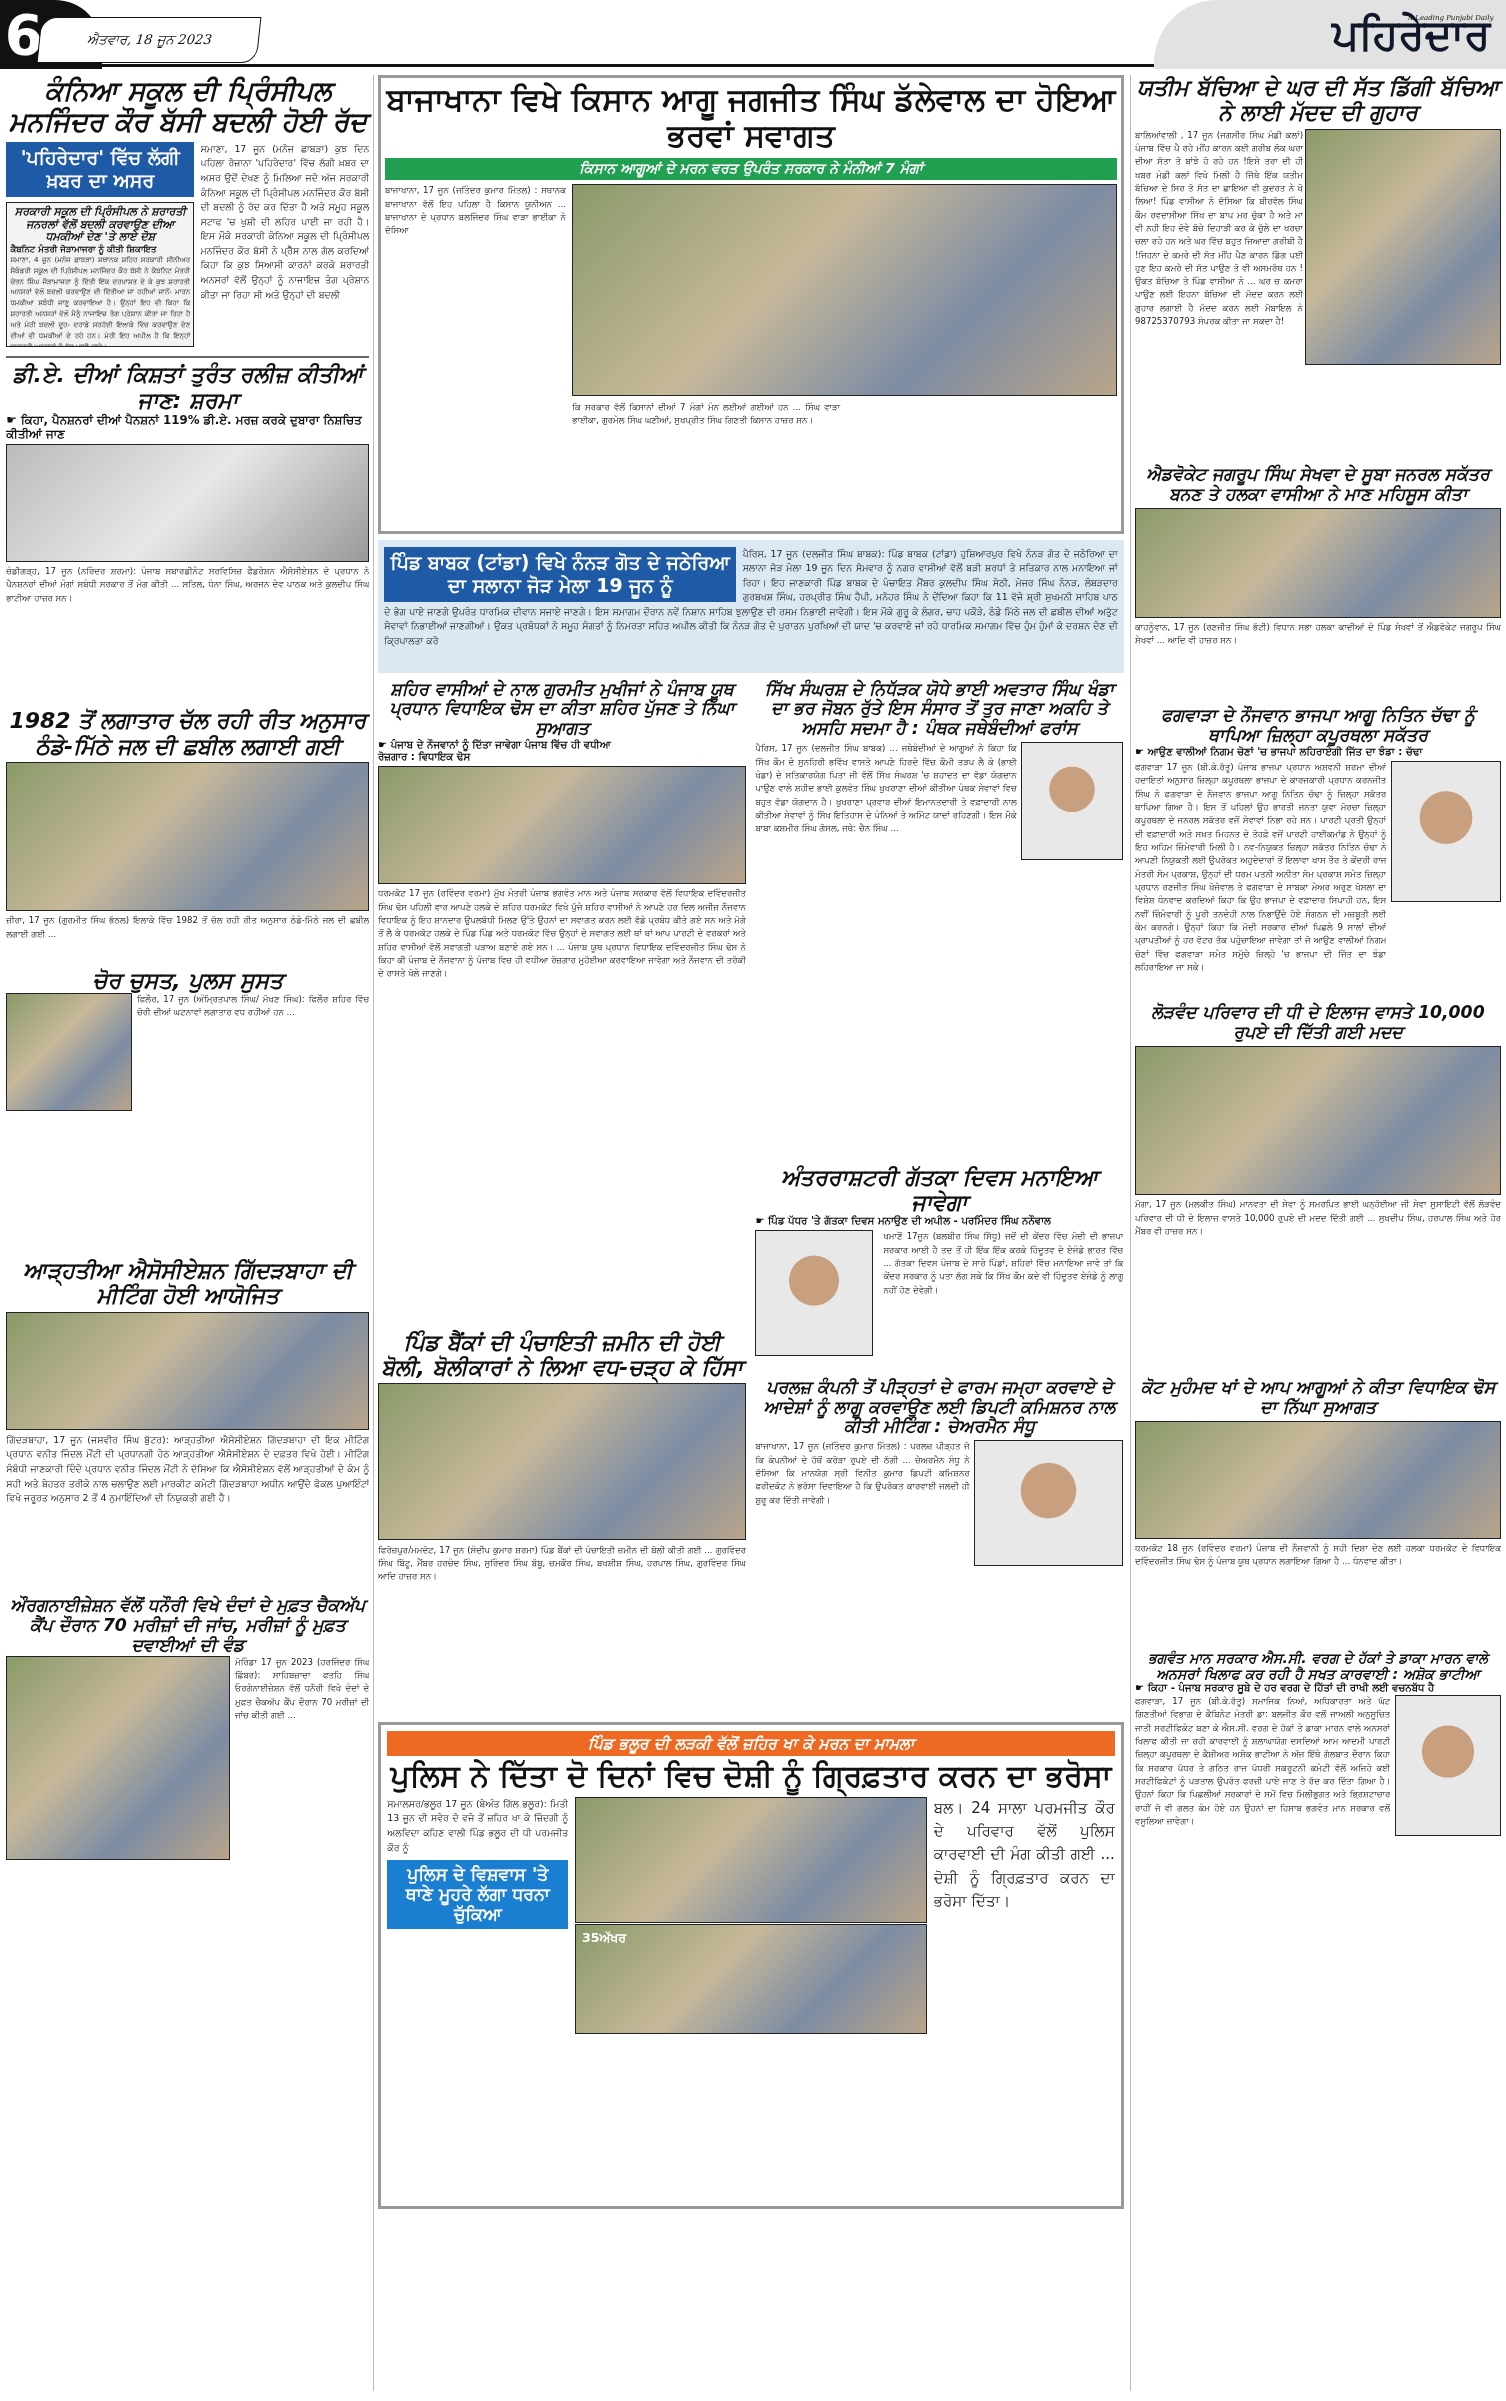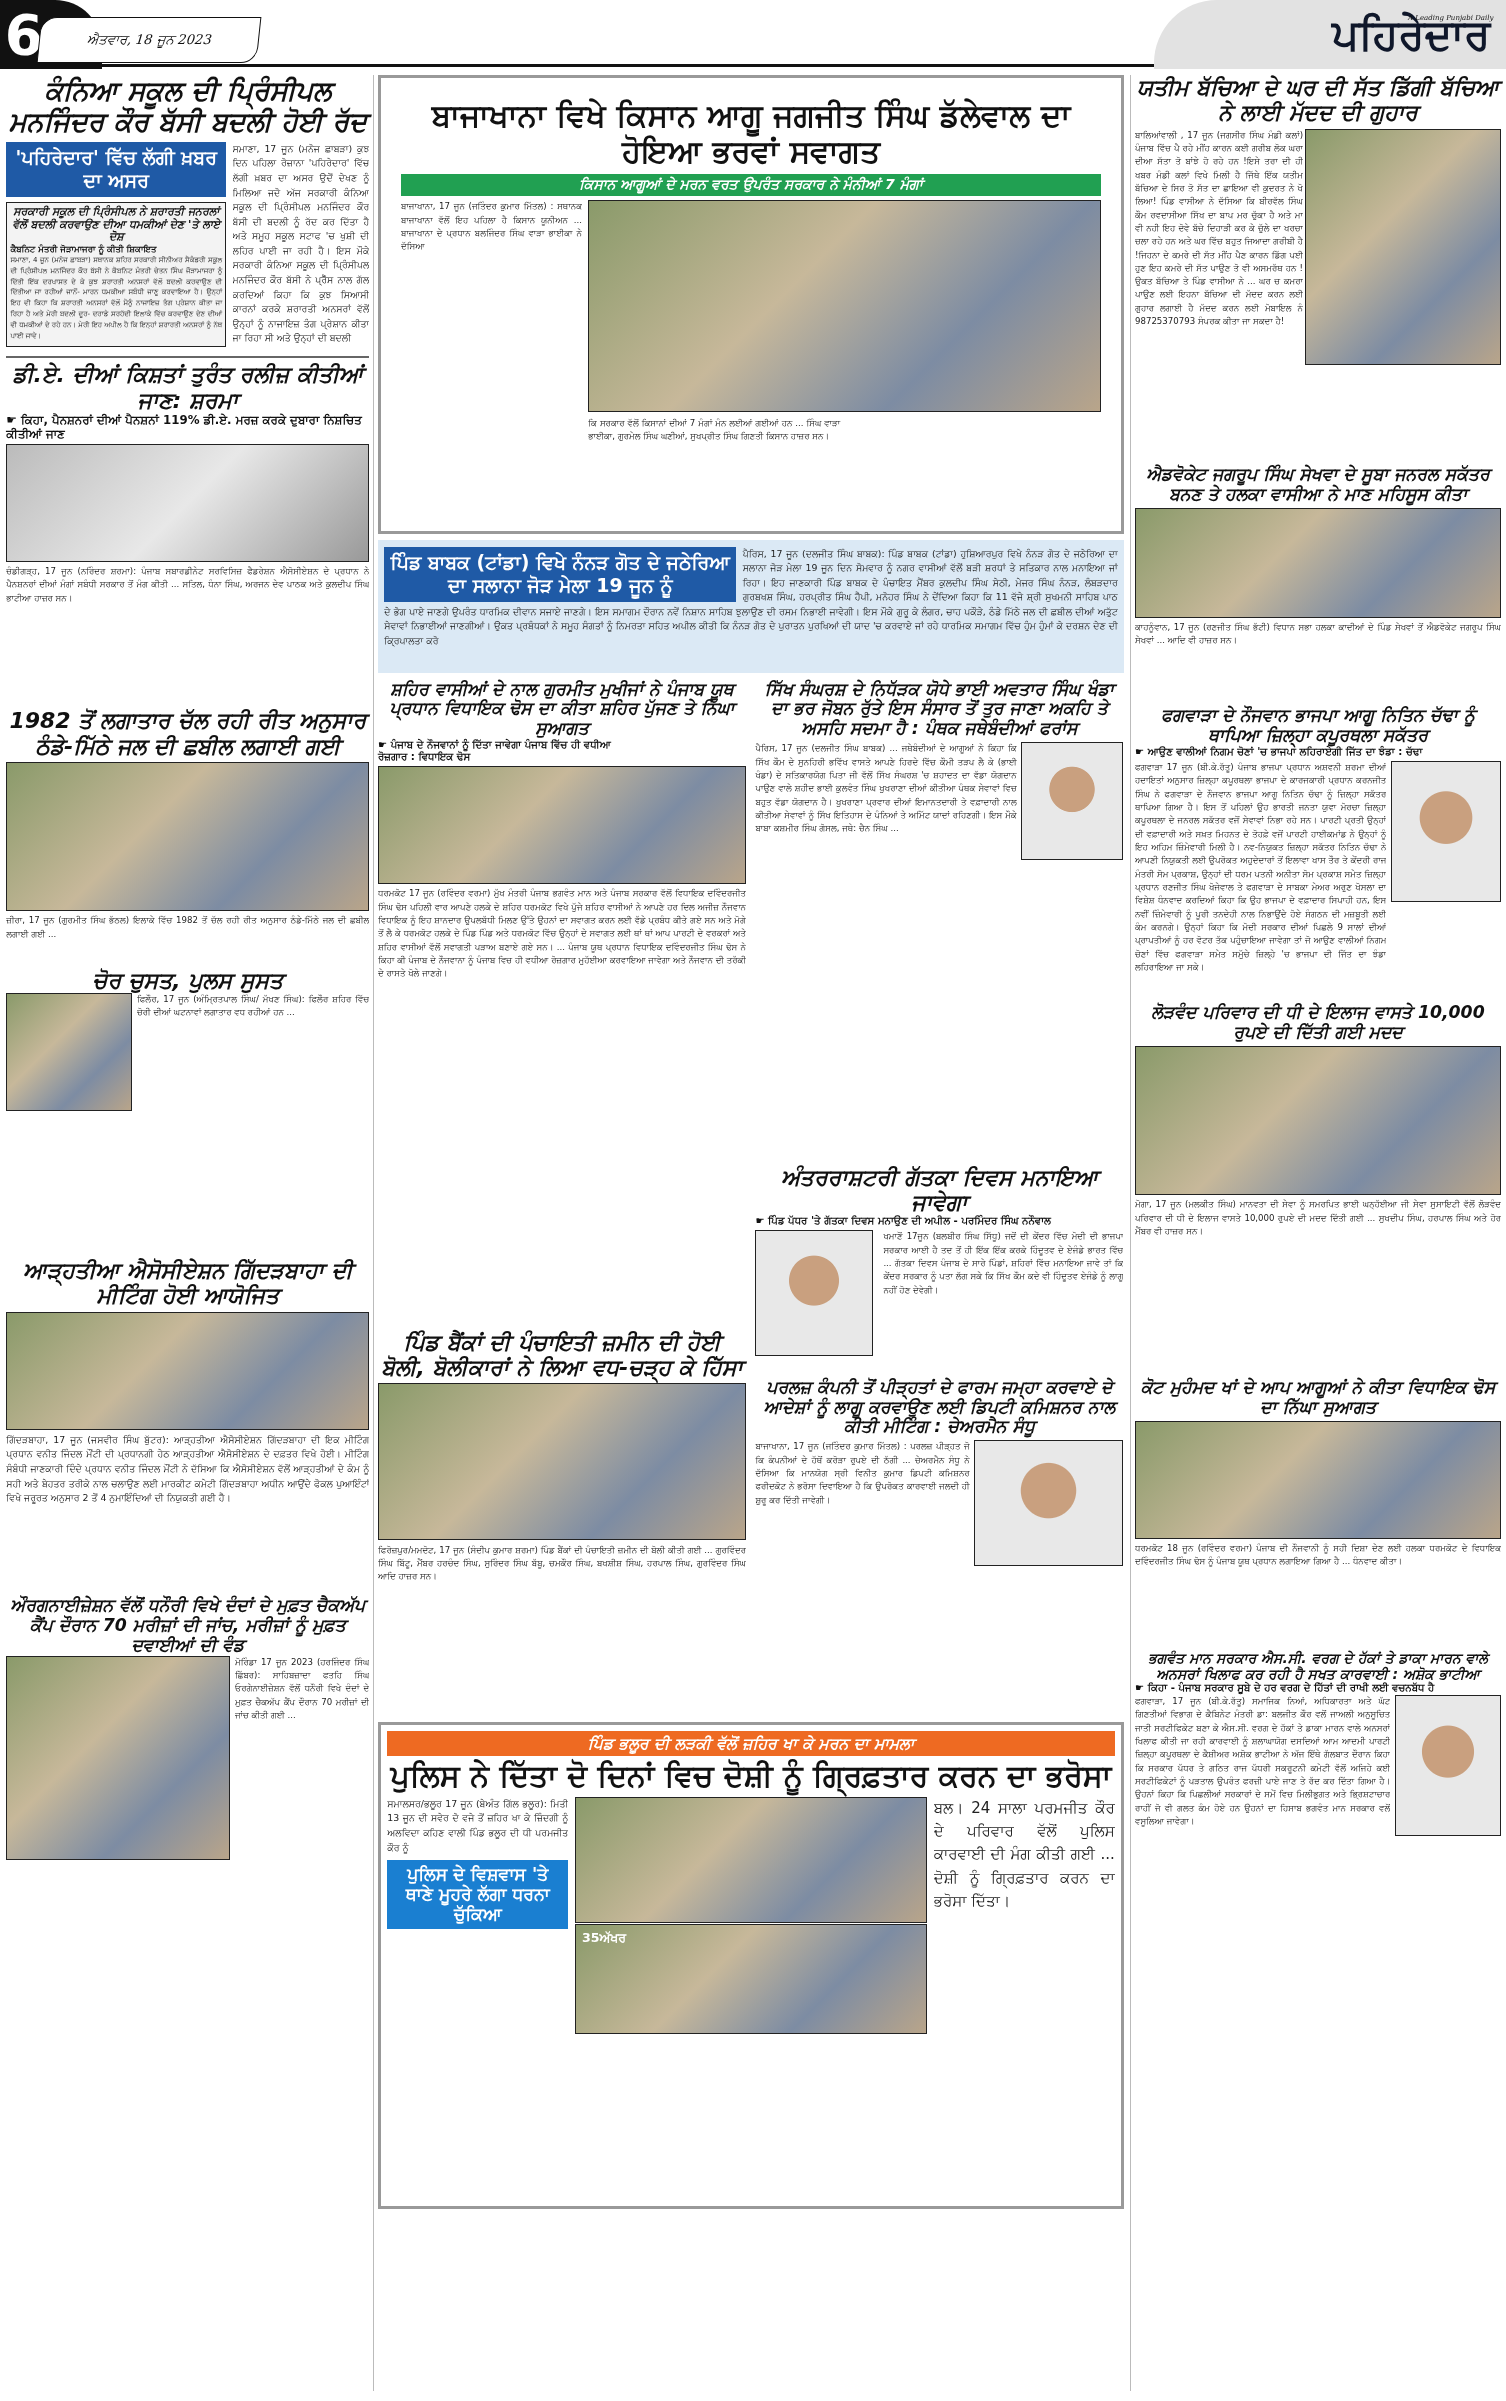--- a/index.html
+++ b/index.html
@@ -51,21 +51,21 @@
   </div>
 </div>
 
 <div class="vline" style="left:373px"></div>
 <div class="vline" style="left:1130px"></div>
 
 <div class="col c1">
   <article class="story">
     <h2 class="hl h-xl">ਕੰਨਿਆ ਸਕੂਲ ਦੀ ਪ੍ਰਿੰਸੀਪਲ ਮਨਜਿੰਦਰ ਕੌਰ ਬੱਸੀ ਬਦਲੀ ਹੋਈ ਰੱਦ</h2>
     <div style="display:flex;gap:6.3px;margin-top:4.7px">
-      <div style="width:220px">
+      <div style="width:188px">
         <div class="blue-box" style="font-size:19px">'ਪਹਿਰੇਦਾਰ' ਵਿੱਚ ਲੱਗੀ ਖ਼ਬਰ ਦਾ ਅਸਰ</div>
         <div class="inset" style="margin-top:4.7px;height:145px;overflow:hidden">
           <div class="hl" style="font-size:11px">ਸਰਕਾਰੀ ਸਕੂਲ ਦੀ ਪ੍ਰਿੰਸੀਪਲ ਨੇ ਸ਼ਰਾਰਤੀ ਜਨਰਲਾਂ ਵੱਲੋਂ ਬਦਲੀ ਕਰਵਾਉਣ ਦੀਆ ਧਮਕੀਆਂ ਦੇਣ 'ਤੇ ਲਾਏ ਦੋਸ਼</div>
           <div class="sub" style="font-size:8.6px">ਕੈਬਨਿਟ ਮੰਤਰੀ ਜੋੜਾਮਾਜਰਾ ਨੂੰ ਕੀਤੀ ਸ਼ਿਕਾਇਤ</div>
           <p class="body" style="font-size:7px">ਸਮਾਣਾ, 4 ਜੂਨ (ਮਨੋਜ ਛਾਬੜਾ) ਸਥਾਨਕ ਸ਼ਹਿਰ ਸਰਕਾਰੀ ਸੀਨੀਅਰ ਸੈਕੰਡਰੀ ਸਕੂਲ ਦੀ ਪ੍ਰਿੰਸੀਪਲ ਮਨਜਿੰਦਰ ਕੌਰ ਬੱਸੀ ਨੇ ਕੈਬਨਿਟ ਮੰਤਰੀ ਚੇਤਨ ਸਿੰਘ ਜੌੜਾਮਾਜਰਾ ਨੂੰ ਦਿੱਤੀ ਇੱਕ ਦਰਖਾਸਤ ਦੇ ਕੇ ਕੁਝ ਸ਼ਰਾਰਤੀ ਅਨਸਰਾਂ ਵੱਲੋਂ ਬਦਲੀ ਕਰਵਾਉਣ ਦੀ ਦਿੱਤੀਆ ਜਾ ਰਹੀਆਂ ਜਾਨੋਂ- ਮਾਰਨ ਧਮਕੀਆ ਸਬੰਧੀ ਜਾਣੂ ਕਰਵਾਇਆ ਹੈ। ਉਨ੍ਹਾਂ ਇਹ ਵੀ ਕਿਹਾ ਕਿ ਸ਼ਰਾਰਤੀ ਅਨਸਰਾਂ ਵੱਲੋਂ ਮੈਨੂੰ ਨਾਜਾਇਜ਼ ਤੰਗ ਪ੍ਰੇਸ਼ਾਨ ਕੀਤਾ ਜਾ ਰਿਹਾ ਹੈ ਅਤੇ ਮੇਰੀ ਬਦਲੀ ਦੂਰ- ਦਰਾਡੇ ਸਰਹੱਦੀ ਇਲਾਕੇ ਵਿੱਚ ਕਰਵਾਉਣ ਦੇਣ ਦੀਆਂ ਵੀ ਧਮਕੀਆਂ ਦੇ ਰਹੇ ਹਨ। ਮੇਰੀ ਇਹ ਅਪੀਲ ਹੈ ਕਿ ਇਨ੍ਹਾਂ ਸ਼ਰਾਰਤੀ ਅਨਸਰਾਂ ਨੂੰ ਨੱਥ ਪਾਈ ਜਾਵੇ।</p>
         </div>
       </div>
       <p class="body" style="flex:1;font-size:9.4px;height:208px;overflow:hidden">ਸਮਾਣਾ, 17 ਜੂਨ (ਮਨੋਜ ਛਾਬੜਾ) ਕੁਝ ਦਿਨ ਪਹਿਲਾ ਰੋਜ਼ਾਨਾ 'ਪਹਿਰੇਦਾਰ' ਵਿੱਚ ਲੱਗੀ ਖ਼ਬਰ ਦਾ ਅਸਰ ਉਦੋਂ ਦੇਖਣ ਨੂੰ ਮਿਲਿਆ ਜਦੋ ਅੱਜ ਸਰਕਾਰੀ ਕੰਨਿਆ ਸਕੂਲ ਦੀ ਪ੍ਰਿੰਸੀਪਲ ਮਨਜਿੰਦਰ ਕੌਰ ਬੱਸੀ ਦੀ ਬਦਲੀ ਨੂੰ ਰੱਦ ਕਰ ਦਿੱਤਾ ਹੈ ਅਤੇ ਸਮੂਹ ਸਕੂਲ ਸਟਾਫ 'ਚ ਖੁਸ਼ੀ ਦੀ ਲਹਿਰ ਪਾਈ ਜਾ ਰਹੀ ਹੈ। ਇਸ ਮੌਕੇ ਸਰਕਾਰੀ ਕੰਨਿਆ ਸਕੂਲ ਦੀ ਪ੍ਰਿੰਸੀਪਲ ਮਨਜਿੰਦਰ ਕੌਰ ਬੱਸੀ ਨੇ ਪ੍ਰੈੱਸ ਨਾਲ ਗੱਲ ਕਰਦਿਆਂ ਕਿਹਾ ਕਿ ਕੁਝ ਸਿਆਸੀ ਕਾਰਨਾਂ ਕਰਕੇ ਸ਼ਰਾਰਤੀ ਅਨਸਰਾਂ ਵੱਲੋਂ ਉਨ੍ਹਾਂ ਨੂੰ ਨਾਜਾਇਜ਼ ਤੰਗ ਪ੍ਰੇਸ਼ਾਨ ਕੀਤਾ ਜਾ ਰਿਹਾ ਸੀ ਅਤੇ ਉਨ੍ਹਾਂ ਦੀ ਬਦਲੀ</p>
     </div>
   </article>
@@ -96,21 +96,21 @@
   <article class="story">
     <h2 class="hl h-m">ਔਰਗਨਾਈਜ਼ੇਸ਼ਨ ਵੱਲੋਂ ਧਨੌਰੀ ਵਿਖੇ ਦੰਦਾਂ ਦੇ ਮੁਫ਼ਤ ਚੈਕਅੱਪ ਕੈਂਪ ਦੌਰਾਨ 70 ਮਰੀਜ਼ਾਂ ਦੀ ਜਾਂਚ, ਮਰੀਜ਼ਾਂ ਨੂੰ ਮੁਫ਼ਤ ਦਵਾਈਆਂ ਦੀ ਵੰਡ</h2>
     <div style="display:flex;gap:4.7px">
       <div class="photo" style="width:224px;height:204px"></div>
       <p class="body" style="flex:1;height:345px;overflow:hidden">ਮੋਰਿੰਡਾ 17 ਜੂਨ 2023 (ਹਰਜਿੰਦਰ ਸਿੰਘ ਛਿੱਬਰ): ਸਾਹਿਬਜ਼ਾਦਾ ਫਤਹਿ ਸਿੰਘ ਓਰਗੇਨਾਈਜ਼ੇਸ਼ਨ ਵੱਲੋਂ ਧਨੌਰੀ ਵਿਖੇ ਦੰਦਾਂ ਦੇ ਮੁਫ਼ਤ ਚੈਕਅੱਪ ਕੈਂਪ ਦੌਰਾਨ 70 ਮਰੀਜ਼ਾਂ ਦੀ ਜਾਂਚ ਕੀਤੀ ਗਈ ...</p>
     </div>
   </article>
 </div>
 
 <div class="col c2">
-  <article class="frame" style="padding:20px;height:459px;overflow:hidden">
+  <article class="frame" style="padding:4px;height:459px;overflow:hidden">
     <h1 class="hl" style="font-size:31px;font-style:normal">ਬਾਜਾਖਾਨਾ ਵਿਖੇ ਕਿਸਾਨ ਆਗੂ ਜਗਜੀਤ ਸਿੰਘ ਡੱਲੇਵਾਲ ਦਾ ਹੋਇਆ ਭਰਵਾਂ ਸਵਾਗਤ</h1>
     <div class="green-band" style="margin-top:4.7px">ਕਿਸਾਨ ਆਗੂਆਂ ਦੇ ਮਰਨ ਵਰਤ ਉਪਰੰਤ ਸਰਕਾਰ ਨੇ ਮੰਨੀਆਂ 7 ਮੰਗਾਂ</div>
     <div style="display:flex;gap:6.3px;margin-top:4.7px">
       <p class="body" style="width:181px;height:377px;overflow:hidden">ਬਾਜਾਖਾਨਾ, 17 ਜੂਨ (ਜਤਿੰਦਰ ਕੁਮਾਰ ਮਿੱਤਲ) : ਸਥਾਨਕ ਬਾਜਾਖਾਨਾ ਵੱਲੋਂ ਇਹ ਪਹਿਲਾ ਹੈ ਕਿਸਾਨ ਯੂਨੀਅਨ ... ਬਾਜਾਖਾਨਾ ਦੇ ਪ੍ਰਧਾਨ ਬਲਜਿੰਦਰ ਸਿੰਘ ਵਾੜਾ ਭਾਈਕਾ ਨੇ ਦੱਸਿਆ</p>
       <div style="flex:1">
         <div class="photo" style="height:212px"></div>
         <p class="body" style="height:157px;overflow:hidden;margin-top:4.7px;column-count:2">ਕਿ ਸਰਕਾਰ ਵੱਲੋਂ ਕਿਸਾਨਾਂ ਦੀਆਂ 7 ਮੰਗਾਂ ਮੰਨ ਲਈਆਂ ਗਈਆਂ ਹਨ ... ਸਿੰਘ ਵਾੜਾ ਭਾਈਕਾ, ਗੁਰਮੇਲ ਸਿੰਘ ਘਣੀਆਂ, ਸੁਖਪ੍ਰੀਤ ਸਿੰਘ ਗਿਣਤੀ ਕਿਸਾਨ ਹਾਜ਼ਰ ਸਨ।</p>
       </div>
     </div>
   </article>

